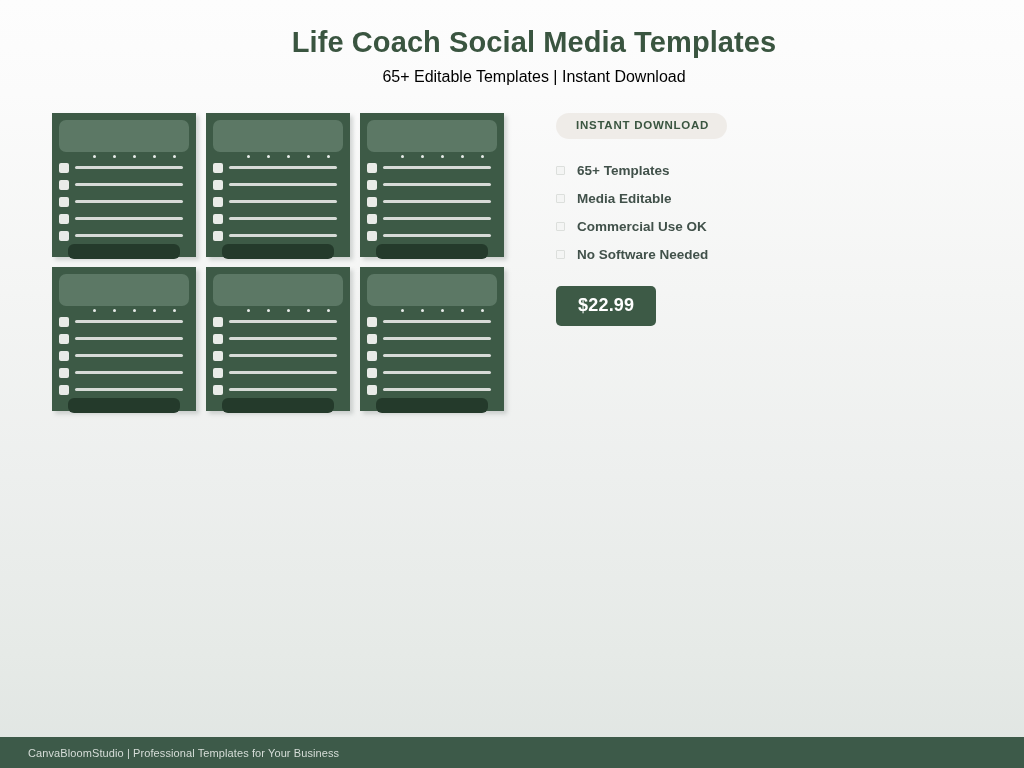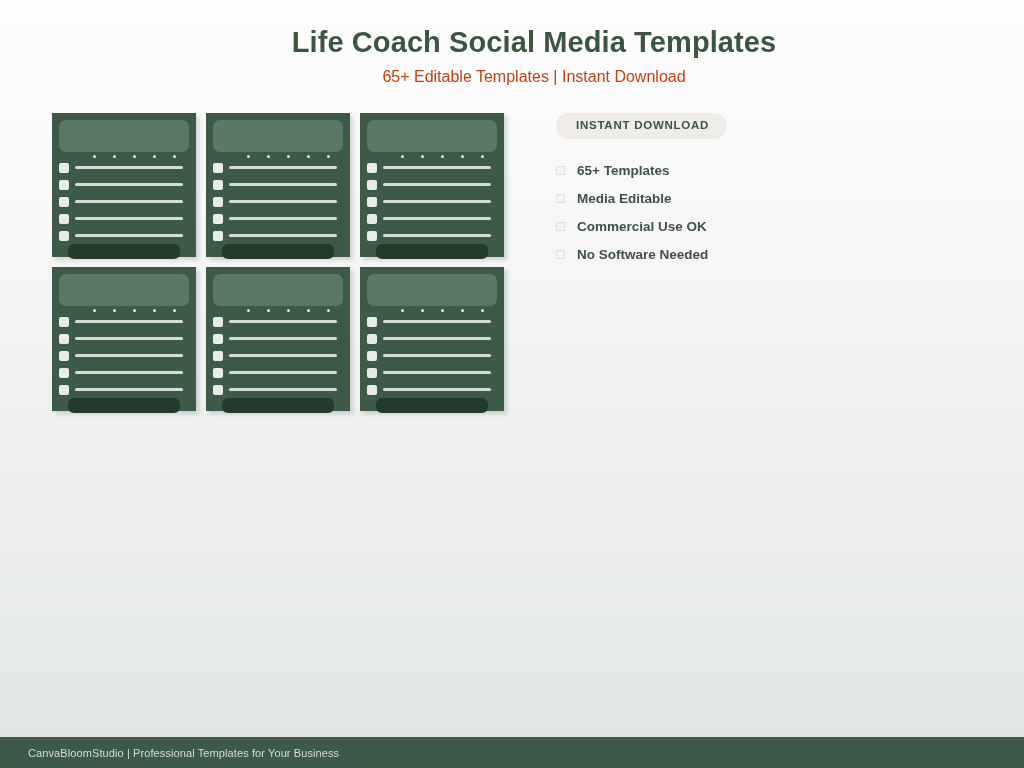--- a/index.html
+++ b/index.html
@@ -31,21 +31,21 @@
   .page-title {
     font-size: 29px;
     font-weight: bold;
     color: #3a5540;
     letter-spacing: 0.1px;
     line-height: 1.25;
     padding-left: 44px;
   }
   .page-subtitle {
     font-size: 16px;
-    color: #c2410c;
+    color: #000000;
     margin-top: 7px;
     line-height: 1.3;
     font-weight: normal;
     margin-left: 44px;
   }
 
   
   .content {
     position: absolute;
     top: 113px;
@@ -442,20 +442,21 @@
         <li class="feature-item">
           <span class="feature-check"></span>
           <span class="feature-label">Commercial Use OK</span>
         </li>
         <li class="feature-item">
           <span class="feature-check"></span>
           <span class="feature-label">No Software Needed</span>
         </li>
       </ul>
 
+    <button class="price-button">$22.99</button>
 
   </aside>
 
 </main>
 
 <footer class="site-footer">
   <span class="footer-text">CanvaBloomStudio  |  Professional Templates for Your Business</span>
 </footer>
 
 </body></html>

